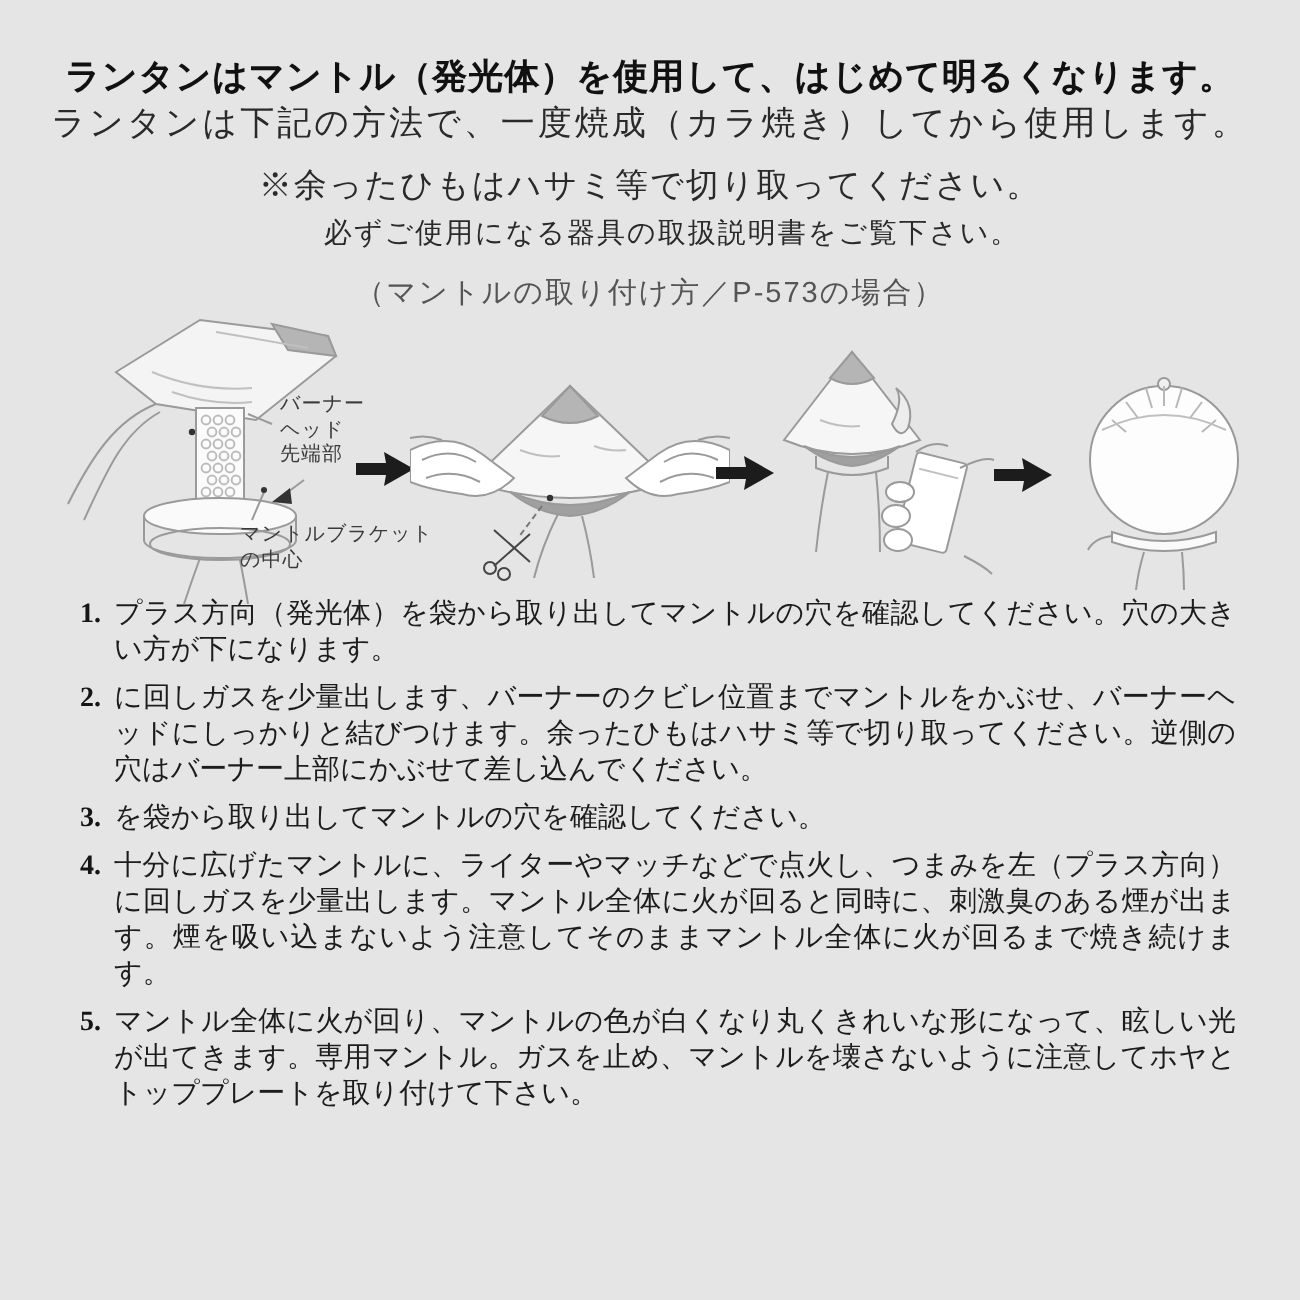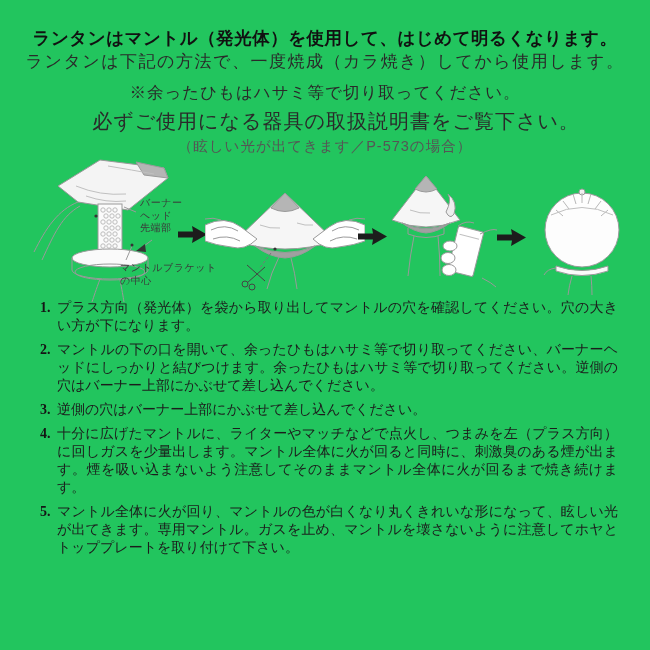--- a/index.html
+++ b/index.html
@@ -1,29 +1,29 @@
 <!DOCTYPE html>
 <html><head>
 <meta charset="utf-8">
 <style>
   * { margin:0; padding:0; box-sizing:border-box; }
   html,body { background:#ffffff; }
   .page {
-    position:relative; width:650px; height:650px; background:#22c55e;
+    position:relative; width:650px; height:650px; background:#e5e5e5;
     font-family:"Liberation Serif","DejaVu Serif",serif; color:#1c1c1c; overflow:hidden;
   }
   
   .header { position:absolute; top:26px; left:0; width:650px; text-align:center; }
   .title {
     font-family:"Liberation Sans","DejaVu Sans",sans-serif;
     font-weight:bold; font-size:17.5px; color:#111; letter-spacing:0.5px;
   }
   .subtitle { font-size:17px; letter-spacing:1.5px; color:#2a2a2a; }
   .note1 { margin-top:9px; font-size:16.5px; letter-spacing:1px; color:#2a2a2a; }
-  .note2 { margin-top:4px; font-size:20px; letter-spacing:1px; color:#2a2a2a; padding-left:22px; }
+  .note2 { margin-top:4px; font-size:14px; letter-spacing:1px; color:#2a2a2a; padding-left:22px; }
   
   .caption {
     position:absolute; top:137px; left:0; width:650px; text-align:center;
     font-family:"Liberation Sans","DejaVu Sans",sans-serif;
     font-size:14.5px; letter-spacing:1px; color:#555;
   }
   
   .figures { position:absolute; top:152px; left:0; width:650px; height:150px; }
   .fig { position:absolute; }
   .fig svg { display:block; }
@@ -46,21 +46,21 @@
 
 <div class="page">
 
   <div class="header">
     <div class="title">ランタンはマントル（発光体）を使用して、はじめて明るくなります。</div>
     <div class="subtitle">ランタンは下記の方法で、一度焼成（カラ焼き）してから使用します。</div>
     <div class="note1">※余ったひもはハサミ等で切り取ってください。</div>
     <div class="note2">必ずご使用になる器具の取扱説明書をご覧下さい。</div>
   </div>
 
-  <div class="caption">（眩しい光が出てきます／P-573の場合）</div>
+  <div class="caption">（マントルの取り付け方／P-573の場合）</div>
 
   <div class="figures">
 
     <div class="fig" style="left:28px; top:0; width:200px; height:150px;">
       <svg width="200" height="150" viewBox="0 0 200 150">
 
         <path class="ln" d="M50,50 C30,58 18,76 6,100"></path>
         <path class="ln" d="M52,54 C34,64 26,82 14,108"></path>
 
         <path d="M30,34 L72,8 L136,16 L140,26 L100,58 L50,50 Z" fill="#f4f4f4" stroke="#9a9a9a"></path>
@@ -213,25 +213,25 @@
     </div>
   </div>
 
   <div class="steps">
     <div class="step">
       <span class="step-num">1.</span>
       <span class="step-text">プラス方向（発光体）を袋から取り出してマントルの穴を確認してください。穴の大きい方が下になります。</span>
     </div>
     <div class="step">
       <span class="step-num">2.</span>
-      <span class="step-text">マントルの下の口を開いて、余ったひもはハサミ等で切り取ってください、バーナーヘッドにしっかりと結びつけます。余ったひもはハサミ等で切り取ってください。逆側の穴はバーナー上部にかぶせて差し込んでください。</span>
+      <span class="step-text">に回しガスを少量出します、バーナーのクビレ位置までマントルをかぶせ、バーナーヘッドにしっかりと結びつけます。余ったひもはハサミ等で切り取ってください。逆側の穴はバーナー上部にかぶせて差し込んでください。</span>
     </div>
     <div class="step">
       <span class="step-num">3.</span>
-      <span class="step-text">逆側の穴はバーナー上部にかぶせて差し込んでください。</span>
+      <span class="step-text">を袋から取り出してマントルの穴を確認してください。</span>
     </div>
     <div class="step">
       <span class="step-num">4.</span>
       <span class="step-text">十分に広げたマントルに、ライターやマッチなどで点火し、つまみを左（プラス方向）に回しガスを少量出します。マントル全体に火が回ると同時に、刺激臭のある煙が出ます。煙を吸い込まないよう注意してそのままマントル全体に火が回るまで焼き続けます。</span>
     </div>
     <div class="step">
       <span class="step-num">5.</span>
       <span class="step-text">マントル全体に火が回り、マントルの色が白くなり丸くきれいな形になって、眩しい光が出てきます。専用マントル。ガスを止め、マントルを壊さないように注意してホヤとトッププレートを取り付けて下さい。</span>
     </div>
   </div>

